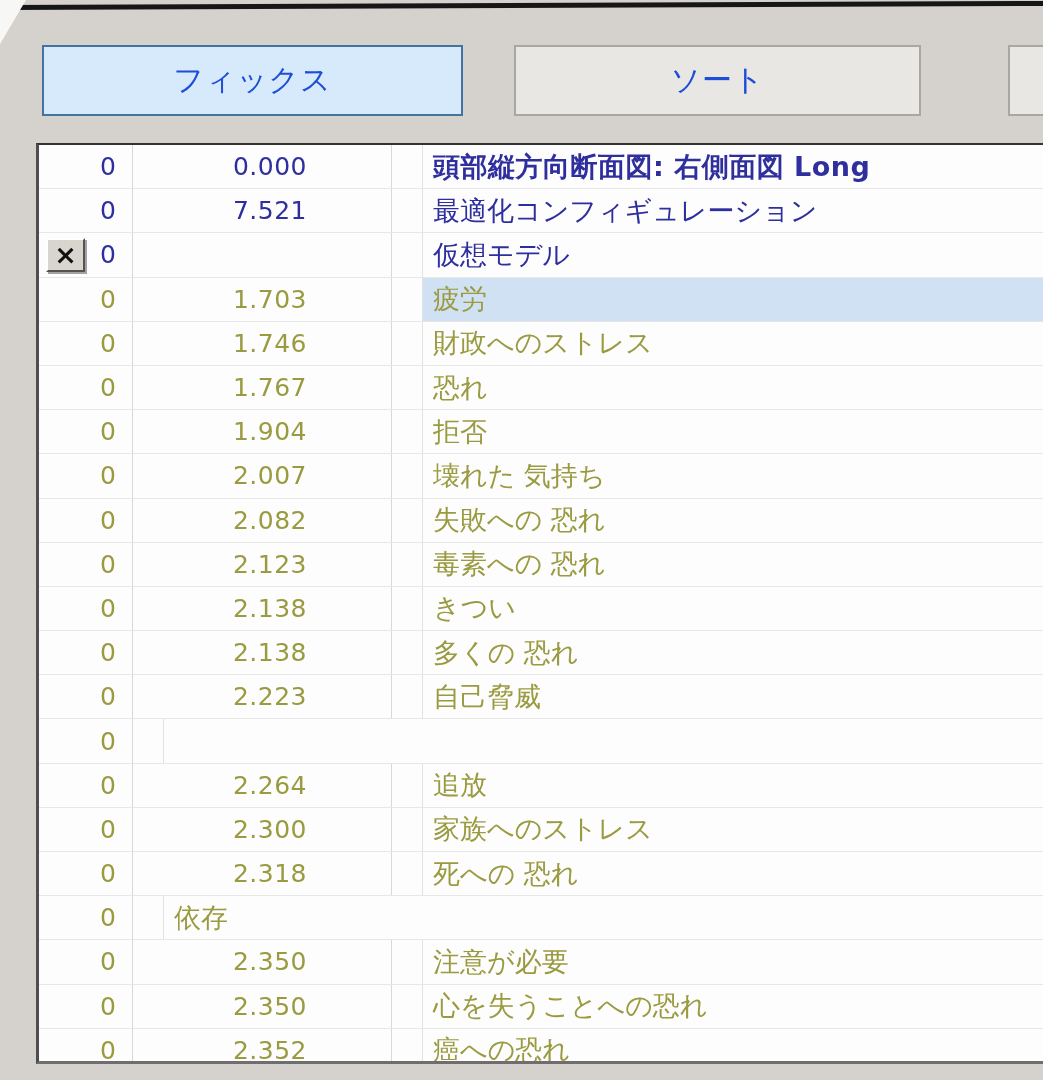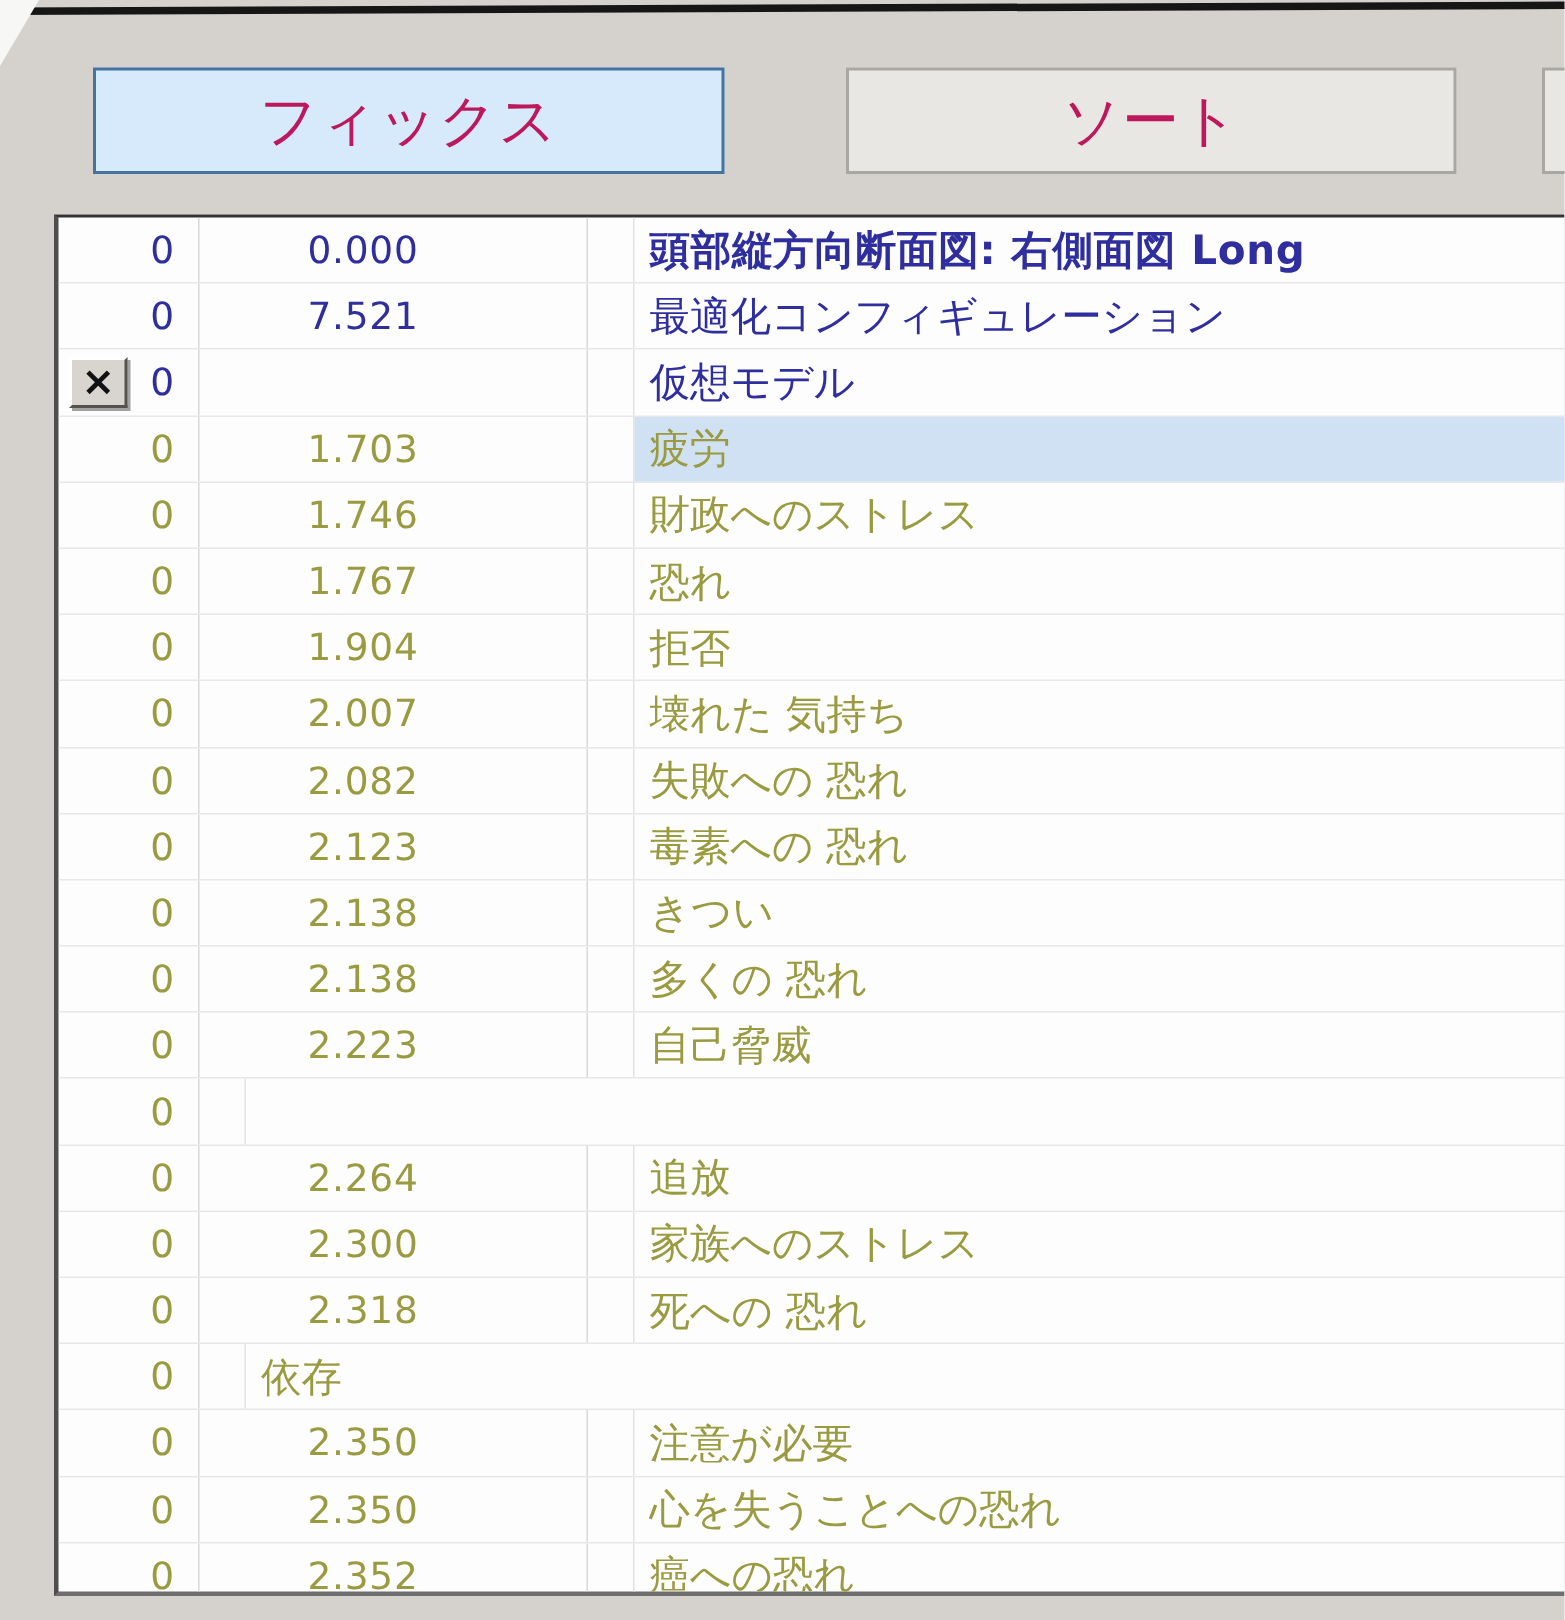--- a/index.html
+++ b/index.html
@@ -18,32 +18,31 @@
   .top-line{
     position:absolute;top:5px;left:5px;width:1100px;height:5px;
     background:#161616;
     transform:rotate(-0.22deg);transform-origin:left center;
     z-index:2;
   }
   
   .toolbar-btn{
     position:absolute;top:45px;height:71px;
     display:flex;align-items:center;justify-content:center;
-    font-size:38px;color:#be185d;letter-spacing:1px;
+    font-size:30px;color:#1d4ed8;letter-spacing:1px;
     box-sizing:border-box;padding:0;
     font-family:"DejaVu Sans","Liberation Sans",sans-serif;
     cursor:default;
-    margin-left:20px;
   }
   #btn-fix{
     left:42px;width:421px;
     background:#d7eafb;border:2px solid #44739f;
   }
   #btn-sort{
-    left:544px;width:407px;
+    left:514px;width:407px;
     background:#e9e7e3;border:2px solid #a9a7a3;
   }
   #btn-third{
     left:1008px;width:90px;
     background:#e9e7e3;border:2px solid #a9a7a3;
   }
   
   .grid{
     position:absolute;left:36px;top:143px;width:1007px;height:921px;
     background:#fdfdfd;
@@ -60,21 +59,21 @@
   .cell{
     display:flex;align-items:center;box-sizing:border-box;
     white-space:nowrap;overflow:hidden;
   }
   .cell-flag{
     width:94px;justify-content:flex-end;padding-right:16px;
     font-size:25px;border-right:1px solid #d8d8d8;
     position:relative;
   }
   .cell-value{
-    width:259px;justify-content:flex-end;padding-right:112px;
+    width:259px;justify-content:flex-end;padding-right:84px;
     font-size:25px;border-right:1px solid #d8d8d8;
     letter-spacing:0.5px;
   }
   .cell-mini{
     width:31px;border-right:1px solid #e2e2e2;
   }
   .cell-label{
     flex:1;padding-left:10px;font-size:27px;align-items:center;
   }
   .grid-row.blue{color:#2e2e9e;}

